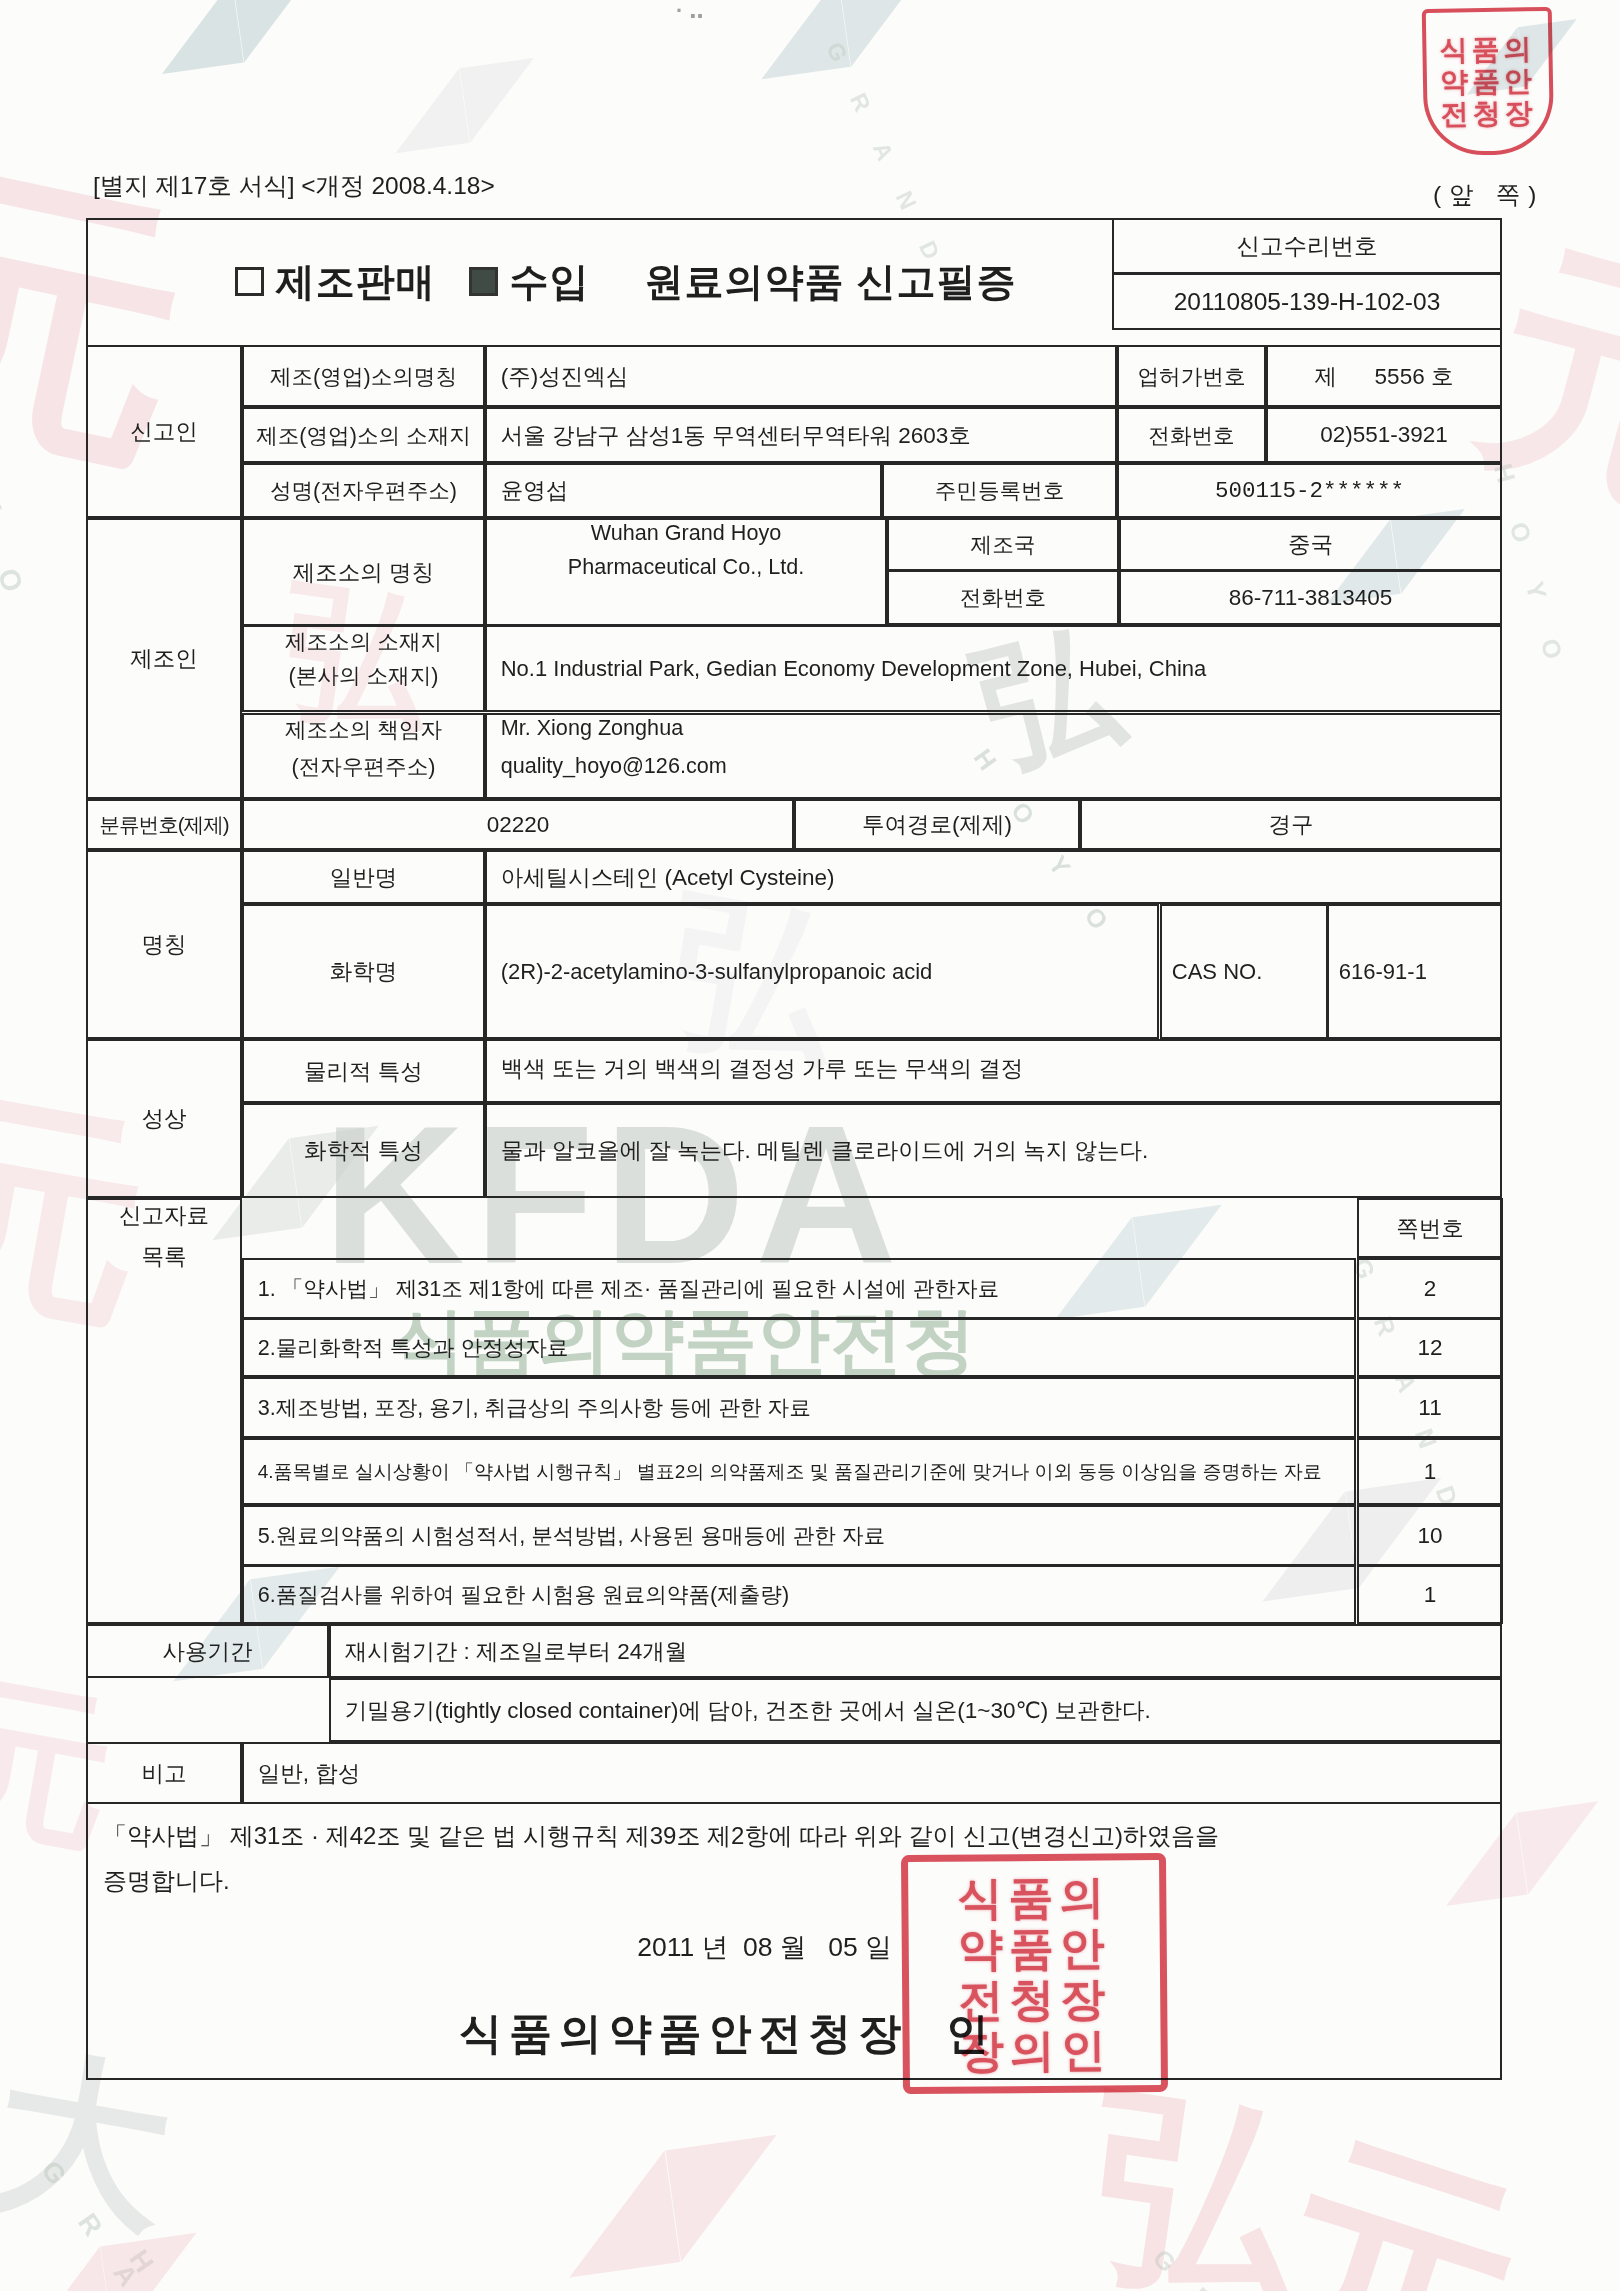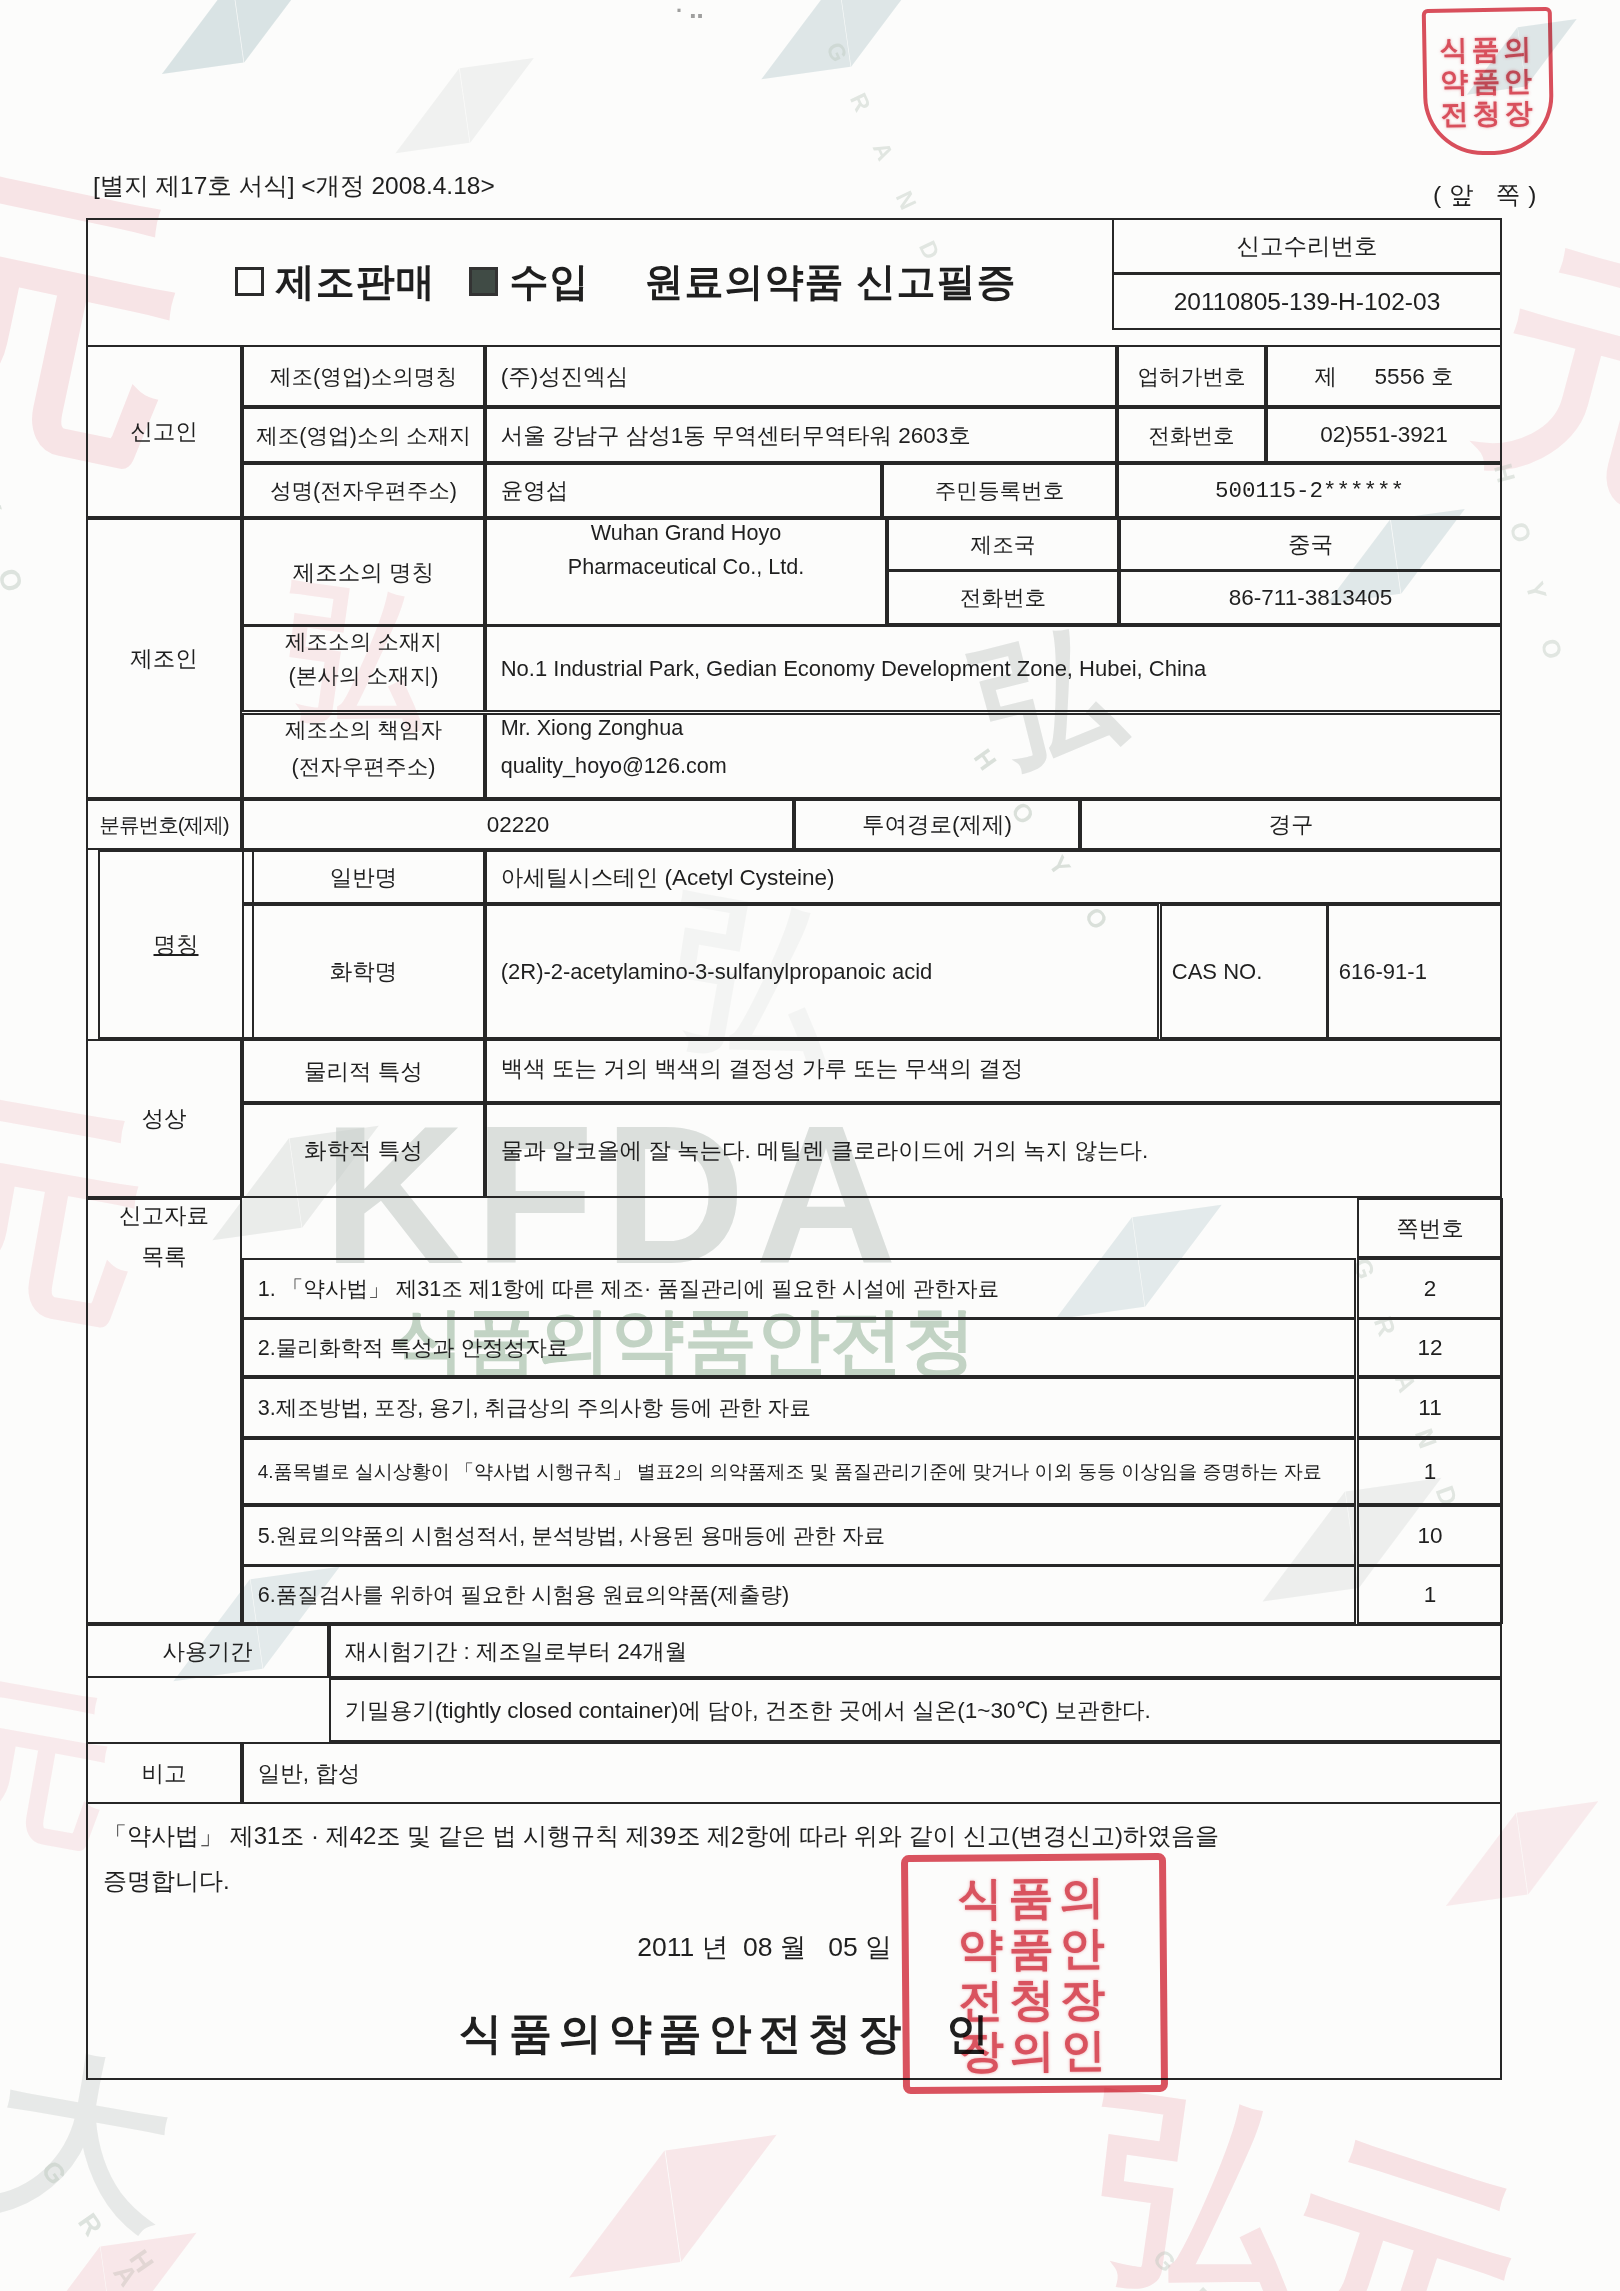--- a/index.html
+++ b/index.html
@@ -139,21 +139,21 @@
   <div class="cell col" style="left:485px;top:713px;width:1017px;height:86px;align-items:flex-start;padding-left:13.7px;gap:11.8px;font-size:21.6px;">
     <div>Mr. Xiong Zonghua</div>
     <div>quality_hoyo@126.com</div>
   </div>
 
   <div class="cell c" style="left:86px;top:799px;width:156px;height:51px;font-size:20.6px;letter-spacing:-1px;">분류번호(제제)</div>
   <div class="cell c" style="left:242px;top:799px;width:552px;height:51px;">02220</div>
   <div class="cell c" style="left:794px;top:799px;width:286px;height:51px;">투여경로(제제)</div>
   <div class="cell c" style="left:1080px;top:799px;width:422px;height:51px;">경구</div>
 
-  <div class="cell c" style="left:98px;top:850px;width:156px;height:189px;text-decoration:underline;">명칭</div>
+  <div class="cell c" style="left:86px;top:850px;width:156px;height:189px;">명칭</div>
   <div class="cell c" style="left:242px;top:850px;width:243px;height:54px;">일반명</div>
   <div class="cell l" style="left:485px;top:850px;width:1017px;height:54px;">아세틸시스테인 (Acetyl Cysteine)</div>
   <div class="cell c" style="left:242px;top:904px;width:243px;height:135px;">화학명</div>
   <div class="cell l" style="left:485px;top:904px;width:674px;height:135px;font-size:22px;">(2R)-2-acetylamino-3-sulfanylpropanoic acid</div>
   <div class="cell l" style="left:1160px;top:904px;width:168px;height:135px;padding-left:9.8px;font-size:22px;">CAS NO.</div>
   <div class="cell l" style="left:1327px;top:904px;width:175px;height:135px;padding-left:9.8px;font-size:22px;">616-91-1</div>
 
   <div class="cell c" style="left:86px;top:1039px;width:156px;height:159px;">성상</div>
   <div class="cell c" style="left:242px;top:1039px;width:243px;height:64px;">물리적 특성</div>
   <div class="cell l" style="left:485px;top:1039px;width:1017px;height:64px;align-items:flex-start;padding-top:11.8px;">백색 또는 거의 백색의 결정성 가루 또는 무색의 결정</div>

